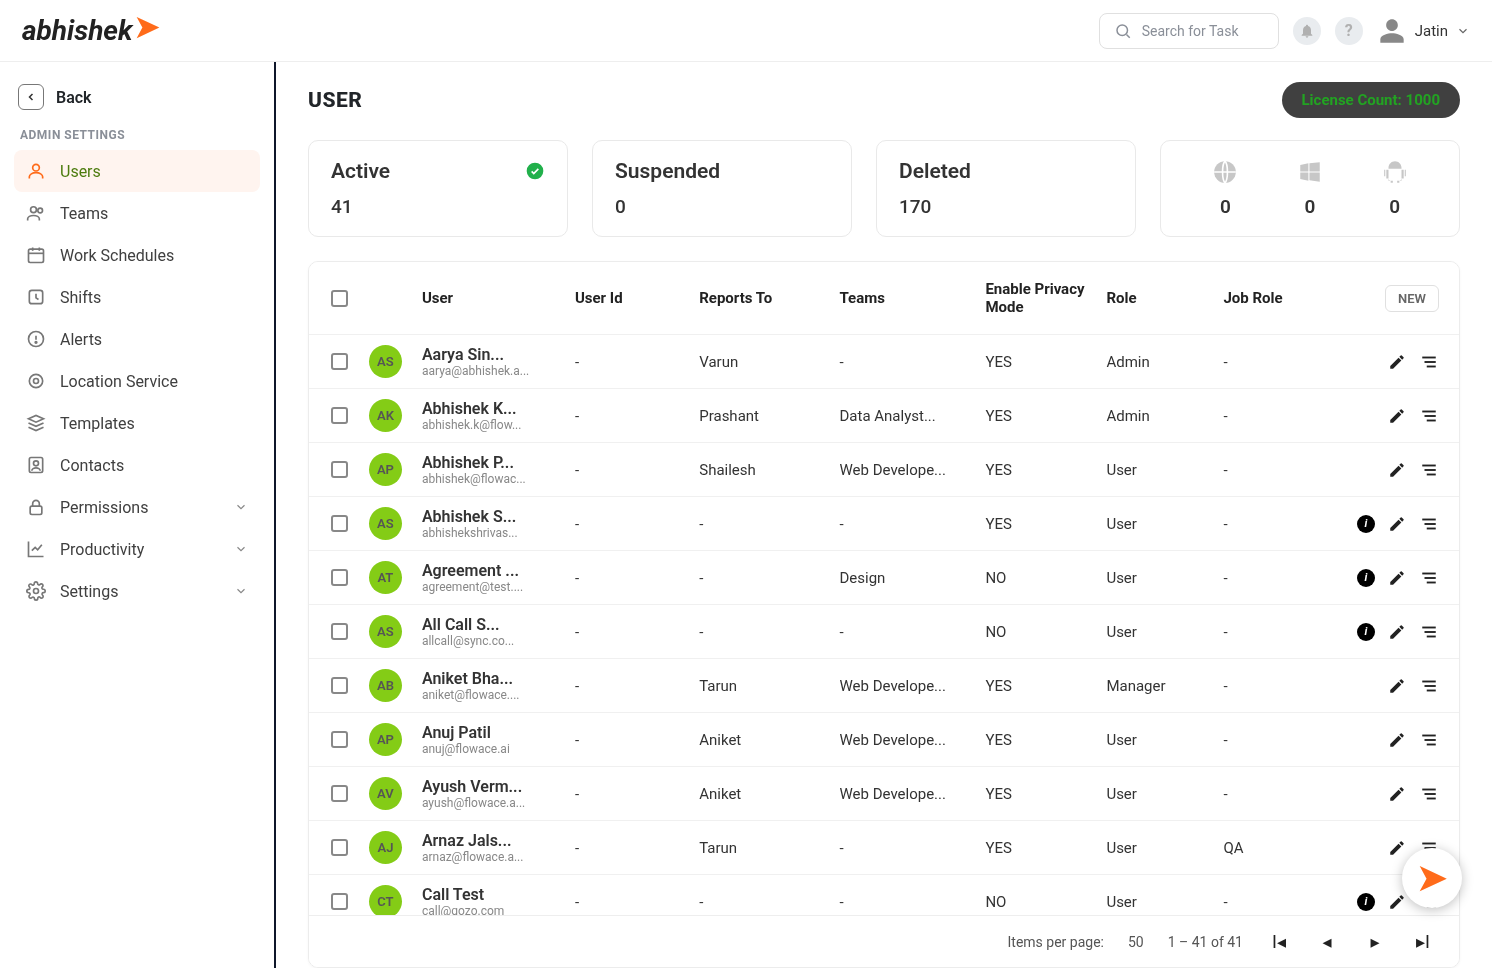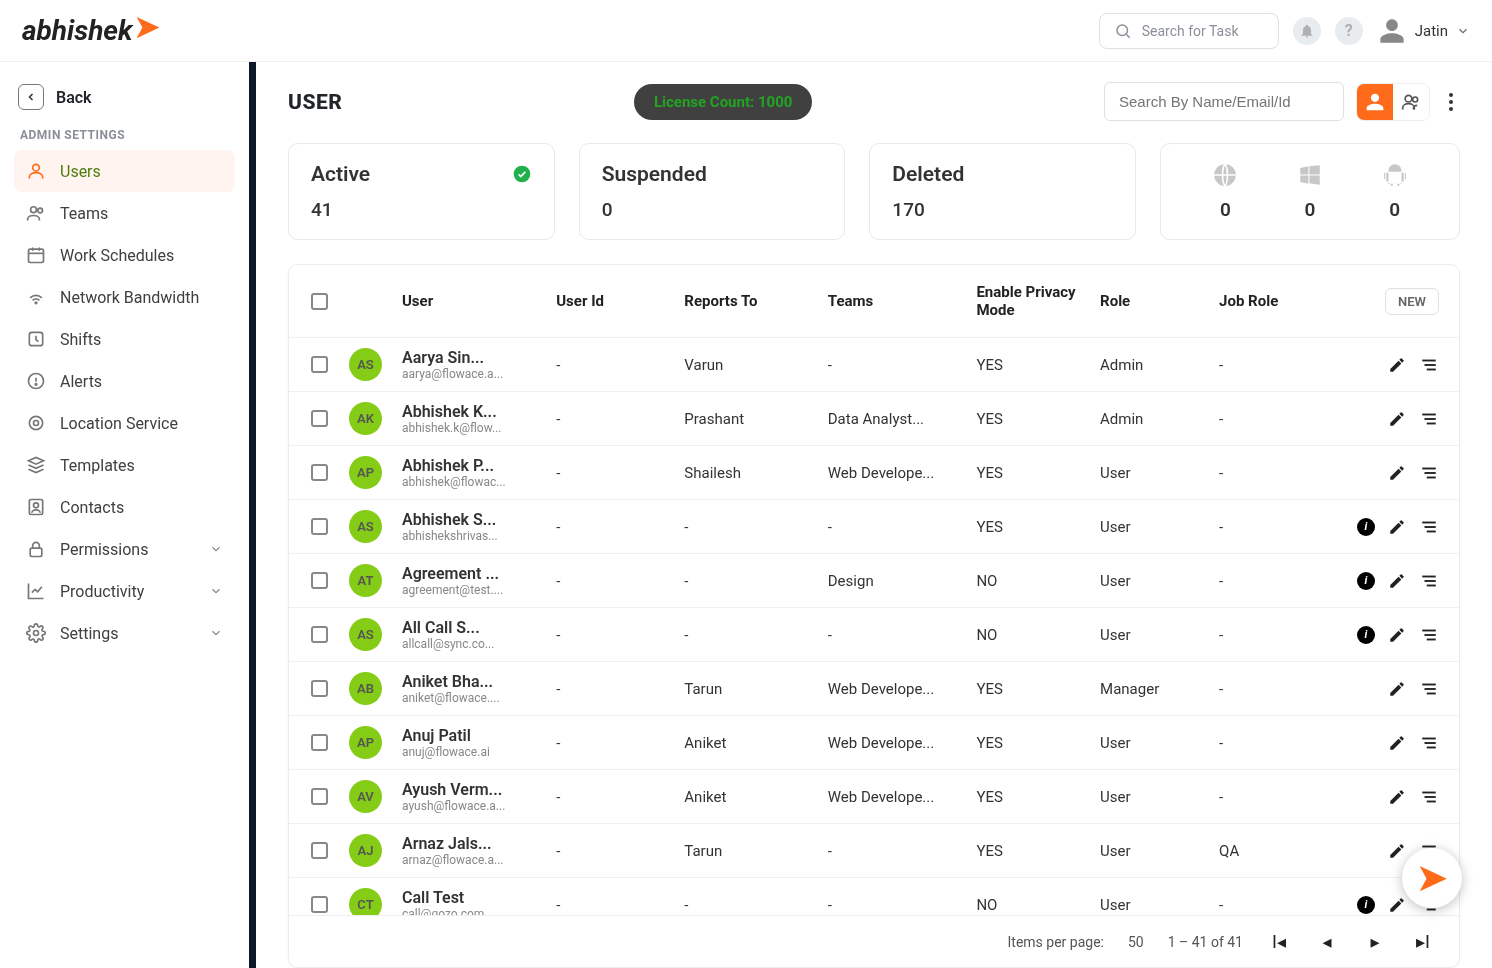--- a/index.html
+++ b/index.html
@@ -6,21 +6,21 @@
 body { font-family: -apple-system, BlinkMacSystemFont, "Segoe UI", Roboto, Arial, sans-serif; background: #fff; color: #212529; width: 1492px; height: 968px; overflow: hidden; position: relative; }
 .topbar { height: 62px; display: flex; align-items: center; justify-content: space-between; padding: 0 22px; border-bottom: 1px solid #eee; }
 .logo { font-size: 28px; font-weight: 700; font-style: italic; color: #222; display: flex; align-items: center; cursor: pointer; }
 .logo-accent { color: #ff6b1a; font-size: 30px; font-weight: 900; font-style: normal; margin-left:2px; position:relative; top:-4px; }
 .topbar-right { display: flex; align-items: center; gap: 14px; }
 .search-task { display: flex; align-items: center; gap: 10px; background: #fff; border: 1px solid #e0e0e0; border-radius: 8px; padding: 8px 14px; width: 180px; color: #8a8f98; font-size: 14px; cursor: text; }
 .icon-circle { width: 28px; height: 28px; border-radius: 50%; background: #e9ecef; display: flex; align-items: center; justify-content: center; color: #b0b0b0; cursor: pointer; }
 .avatar-top { width: 30px; height: 30px; display: flex; align-items: center; justify-content: center; color: #888; }
 .user-chip { display: flex; align-items: center; gap: 8px; font-size: 15px; color: #333; cursor: pointer; }
 .layout { display: flex; height: calc(100% - 62px); }
-.sidebar { width: 256px; flex: none; padding: 18px 14px; border-right: 7px solid #0f172a; overflow-y: auto; }
+.sidebar { width: 276px; flex: none; padding: 18px 14px; border-right: 2px solid #0f172a; overflow-y: auto; }
 .back-row { display: flex; align-items: center; gap: 12px; font-size: 16px; font-weight: 600; margin: 4px 4px 18px; cursor: pointer; }
 .back-box { width: 26px; height: 26px; border: 1px solid #777; border-radius: 6px; display: flex; align-items: center; justify-content: center; font-size: 13px; }
 .section-label { font-size: 12px; color: #8a8f98; font-weight: 700; letter-spacing: .5px; margin: 10px 6px 8px; }
 .nav-item { display: flex; align-items: center; gap: 14px; padding: 11px 12px; border-radius: 8px; font-size: 16px; color: #404040; cursor: pointer; }
 .nav-item.active { background: #fff4ef; color: #4d7c0f; }
 .nav-item .nav-icon { width: 20px; display: flex; color: #777; }
 .nav-item.active .nav-icon { color: #ff6b1a; }
 .nav-item .chev { margin-left: auto; color: #888; }
 .main { flex: 1; padding: 20px 32px 0 32px; overflow: hidden; display: flex; flex-direction: column; min-width: 0; }
 .main-header { display: flex; align-items: center; justify-content: space-between; gap: 14px; }
@@ -147,30 +147,20 @@
               <line x1="3" y1="10" x2="21" y2="10"></line>
               <line x1="8" y1="3" x2="8" y2="7"></line>
               <line x1="16" y1="3" x2="16" y2="7"></line>
             </svg>
           </span>
                  <span>Work Schedules</span>
                  </div>
         <div class="nav-item">
           <span class="nav-icon">
             <svg width="20" height="20" viewBox="0 0 24 24" fill="none" stroke="currentColor" stroke-width="2">
-              <path d="M5 13a10 10 0 0114 0"></path>
-              <path d="M8 16a6 6 0 018 0"></path>
-              <circle cx="12" cy="19" r="1" fill="currentColor"></circle>
-            </svg>
-          </span>
-                 <span>Network Bandwidth</span>
-                 </div>
-        <div class="nav-item">
-          <span class="nav-icon">
-            <svg width="20" height="20" viewBox="0 0 24 24" fill="none" stroke="currentColor" stroke-width="2">
               <rect x="4" y="4" width="16" height="16" rx="3"></rect>
               <path d="M12 8v5l3 2"></path>
             </svg>
           </span>
                  <span>Shifts</span>
                  </div>
         <div class="nav-item">
           <span class="nav-icon">
             <svg width="20" height="20" viewBox="0 0 24 24" fill="none" stroke="currentColor" stroke-width="2">
               <circle cx="12" cy="12" r="9"></circle>
@@ -249,45 +239,20 @@
             </svg>
           </span>
         </div>
       </div>
   </div>
 
   <div class="main">
     <div class="main-header">
       <div class="page-title">USER</div>
       <div class="license-badge">License Count: 1000</div>
-      <div class="header-right">
-        <input class="search-user-input" placeholder="Search By Name/Email/Id" style="">
-        <div class="peer-toggle">
-          <div class="peer-btn active">
-            <svg width="20" height="20" viewBox="0 0 24 24" fill="currentColor">
-                <path d="M12 12c2.7 0 5-2.3 5-5s-2.3-5-5-5-5 2.3-5 5 2.3 5 5 5zm0 2c-3.3 0-10 1.7-10 5v3h20v-3c0-3.3-6.7-5-10-5z"></path>
-              </svg>
-          </div>
-          <div class="peer-btn">
-            <svg width="20" height="20" viewBox="0 0 24 24" fill="none" stroke="#555" stroke-width="2">
-                <circle cx="9" cy="8" r="4"></circle>
-                <circle cx="17" cy="9" r="3"></circle>
-                <path d="M2 21v-2c0-2.8 3.1-5 7-5s7 2.2 7 5v2"></path>
-                <path d="M15 21v-1.5c0-2 2-3.5 4.5-3.5"></path>
-              </svg>
-          </div>
-        </div>
-        <div class="more-vert">
-          <svg width="6" height="20" viewBox="0 0 6 20" fill="#333">
-              <circle cx="3" cy="3" r="2"></circle>
-              <circle cx="3" cy="10" r="2"></circle>
-              <circle cx="3" cy="17" r="2"></circle>
-            </svg>
-        </div>
-      </div>
     </div>
 
     <div class="stats-row">
       <div class="stat-card">
         <div class="title">
           <span>Active</span>
           <svg class="check-ico" width="20" height="20" viewBox="0 0 24 24" fill="#21b04b">
               <circle cx="12" cy="12" r="10"></circle>
               <path d="M8 12.5l2.5 2.5L16 9.5" stroke="#fff" stroke-width="2" fill="none"></path>
             </svg>
@@ -351,21 +316,21 @@
           <tbody id="table-body">
               <tr>
     <td class="col-check">
                   <div class="chk"></div>
                 </td>
     <td class="col-avatar">
                   <div class="av">AS</div>
                 </td>
     <td class="col-user">
                   <div class="uname">Aarya Sin...</div>
-                  <div class="uemail">aarya@flowace.a...</div>
+                  <div class="uemail">aarya@abhishek.a...</div>
                 </td>
     <td class="col-uid">-</td>
     <td class="col-reports">Varun</td>
     <td class="col-teams">-</td>
     <td class="col-privacy">YES</td>
     <td class="col-role">Admin</td>
     <td class="col-jobrole">-</td>
     <td class="col-actions">
                   <div class="row-actions">
 

